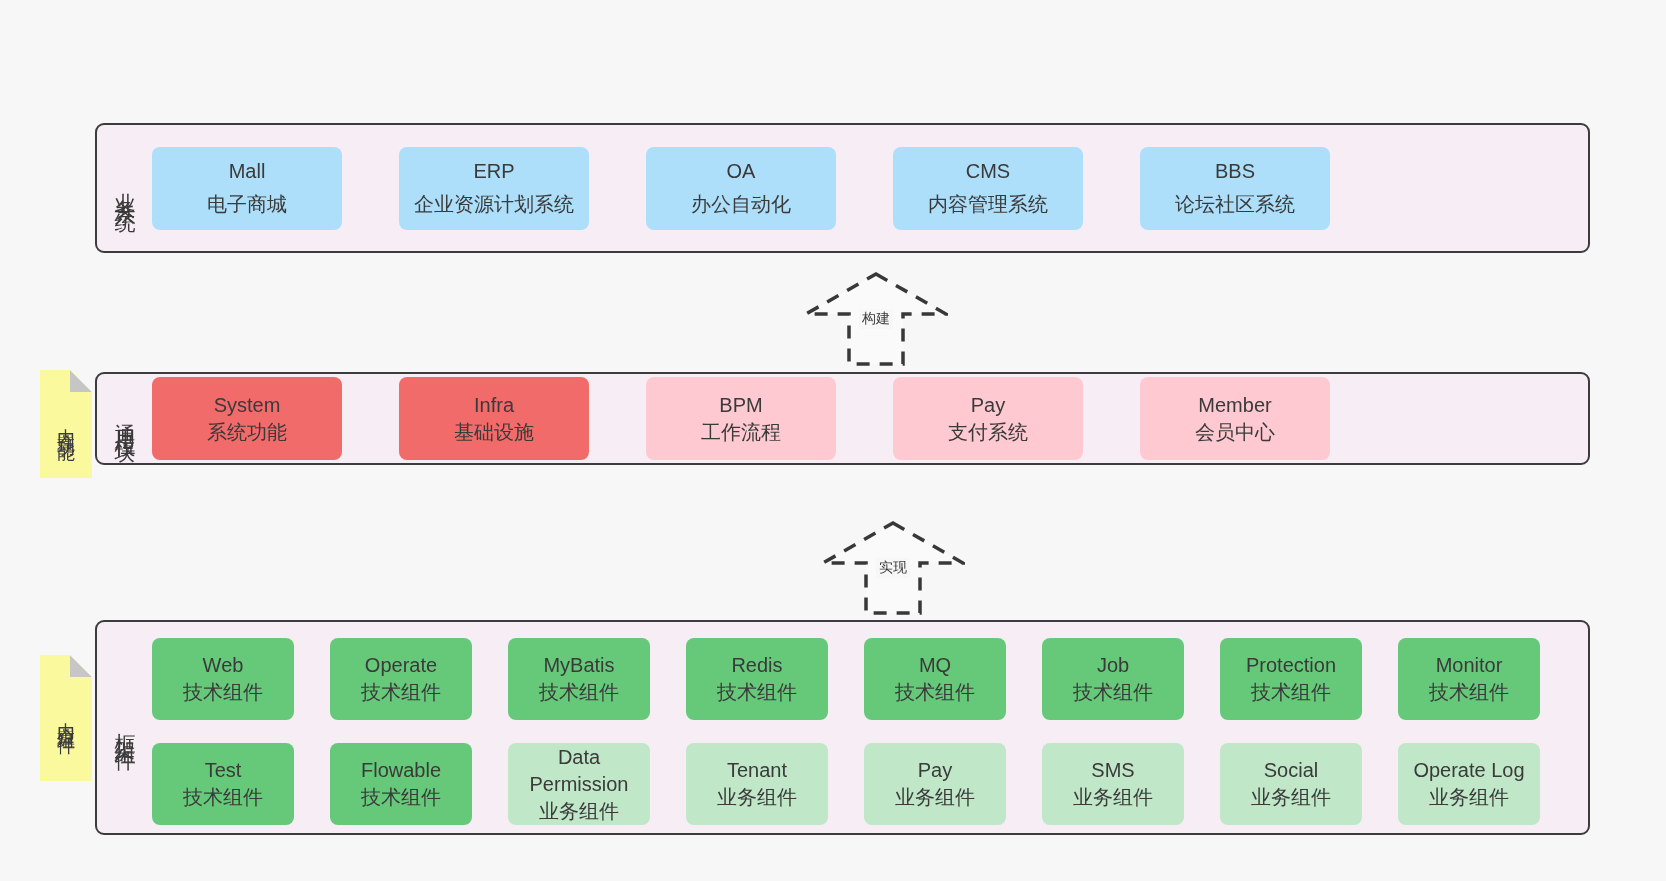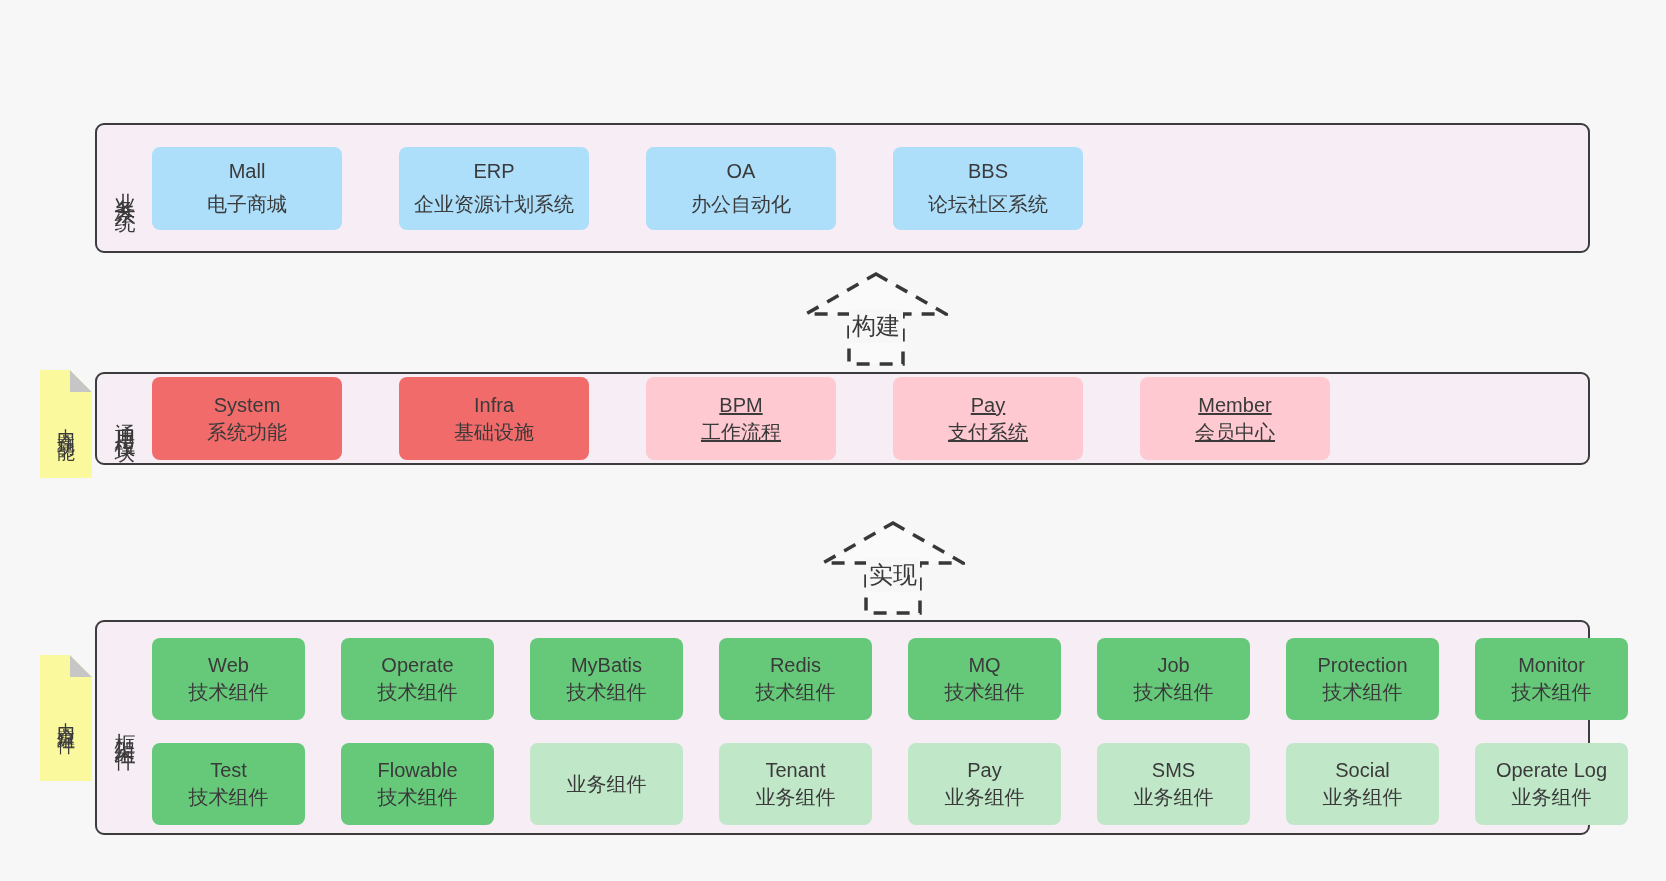--- a/index.html
+++ b/index.html
@@ -29,24 +29,24 @@
   }
   .box-row{position:absolute;left:55px;right:6px;display:flex;}
   .row-wide{top:0;bottom:0;align-items:center;gap:57px;}
   .box{
     border-radius:8px;display:flex;flex-direction:column;
     align-items:center;justify-content:center;text-align:center;
     font-size:20px;line-height:27px;color:var(--c-text);
     box-sizing:border-box;padding:2px 6px;
   }
   .box-wide{width:190px;height:83px;flex:0 0 auto;}
-  .box-small{width:153px;height:82px;flex:0 0 auto;}
+  .box-small{width:142px;height:82px;flex:0 0 auto;}
   .t-blue{background:var(--c-blue,#addefa);gap:6px;}
   .t-red{background:var(--c-red,#f26b6b);}
-  .t-pink{background:var(--c-pink,#fec9d1);text-decoration:underline;}
+  .t-pink{background:var(--c-pink,#fec9d1);}
   .t-green{background:var(--c-green,#66c97a);}
   .t-light-green{background:var(--c-light-green,#c0e7c8);}
   .grid-rows{position:absolute;left:55px;right:6px;top:16px;display:flex;flex-direction:column;gap:23px;}
   .grid-row{display:flex;gap:36px;}
   .sticky{
     position:absolute;width:52px;background:var(--c-yellow,#fbf99e);
     clip-path:polygon(0 0, calc(100% - 22px) 0, 100% 22px, 100% 100%, 0 100%);
     display:flex;align-items:center;justify-content:center;
   }
   .sticky-fold{
@@ -56,40 +56,44 @@
   }
   .sticky-text{
     writing-mode:vertical-lr;text-orientation:upright;
     font-size:18px;letter-spacing:5px;color:var(--c-text);
   }
   .arrow{position:absolute;width:144px;height:96px;}
   .arrow svg{display:block;}
   .arrow-label{
     position:absolute;left:50%;top:38px;transform:translateX(-50%);
     background:var(--c-page-bg,#f7f7f7);
-    font-size:24px;padding:1px 3px;white-space:nowrap;color:var(--c-text);
+    font-size:14px;padding:1px 3px;white-space:nowrap;color:var(--c-text);
   }
 </style>
 </head>
 <body>
 
 <div class="layer" style="top:123px;height:130px;">
   <div class="layer-label">业务系统</div>
   <div class="box-row row-wide">
     <div class="box box-wide t-blue">
       <div>Mall</div>
       <div>电子商城</div>
     </div>
     <div class="box box-wide t-blue">
       <div>ERP</div>
       <div>企业资源计划系统</div>
     </div>
     <div class="box box-wide t-blue">
       <div>OA</div>
       <div>办公自动化</div>
+    </div>
+    <div class="box box-wide t-blue">
+      <div>CMS</div>
+      <div>内容管理系统</div>
     </div>
     <div class="box box-wide t-blue">
       <div>BBS</div>
       <div>论坛社区系统</div>
     </div>
   </div>
 </div>
 
 <div class="arrow" style="left:804px;top:271px;">
   <svg width="144" height="96" viewBox="0 0 144 96">
@@ -181,20 +185,21 @@
     <div class="grid-row">
       <div class="box box-small t-green">
         <div>Test</div>
         <div>技术组件</div>
       </div>
       <div class="box box-small t-green">
         <div>Flowable</div>
         <div>技术组件</div>
       </div>
       <div class="box box-small t-light-green">
+        <div>Data Permission</div>
         <div>业务组件</div>
       </div>
       <div class="box box-small t-light-green">
         <div>Tenant</div>
         <div>业务组件</div>
       </div>
       <div class="box box-small t-light-green">
         <div>Pay</div>
         <div>业务组件</div>
       </div>

